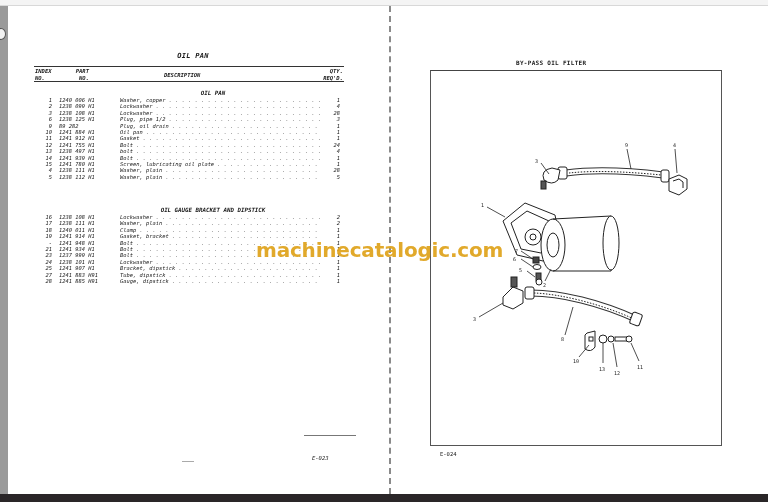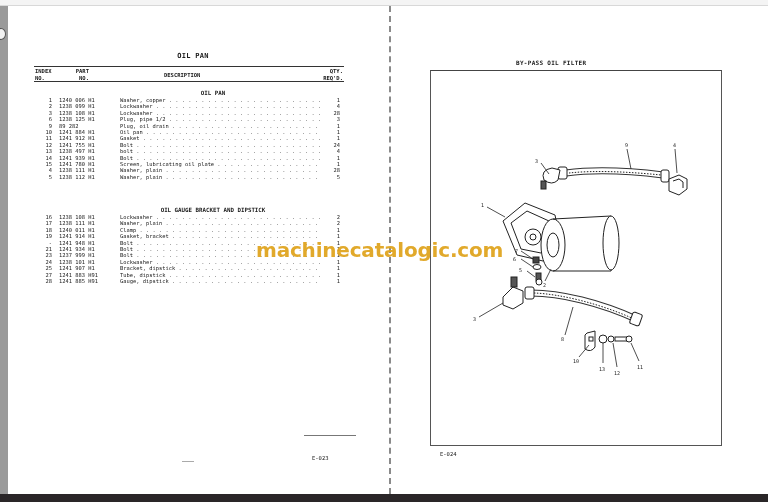--- a/index.html
+++ b/index.html
@@ -7,21 +7,21 @@
   body { position: relative; font-family: "DejaVu Sans Mono", monospace; color: #1a1a1a; }
 
   .topbar { position: absolute; left: 0; top: 0; width: 768px; height: 6px; background: #f4f4f4; border-bottom: 1px solid #d8d8d8; }
   .left-gutter { position: absolute; left: 0; top: 6px; width: 8px; height: 488px; background: #9a9a9a; }
   .gutter-knob { position: absolute; left: -4px; top: 22px; width: 10px; height: 12px; border-radius: 50%; background: #f2f2f2; border: 1px solid #555; }
   .bottombar { position: absolute; left: 0; top: 494px; width: 768px; height: 8px; background: #2a2628; }
 
   .page-divider { position: absolute; left: 389px; top: 6px; height: 488px; border-left: 2px dashed #8a8a8a; }
 
   
-  .left-page { position: absolute; left: 8px; top: 6px; width: 380px; height: 488px; }
+  .left-page { position: absolute; left: 8px; top: 6px; width: 380px; height: 488px; font-style: italic; }
   .lp-title { position: absolute; left: 0; width: 370px; top: 46px; text-align: center; font-size: 7px; font-weight: bold; letter-spacing: 0.3px; }
   .hdr { position: absolute; left: 26px; top: 60px; width: 310px; height: 16px; border-top: 1px solid #333; border-bottom: 1px solid #333; font-size: 5.5px; font-weight: bold; line-height: 6.5px; }
   .hdr .h-index { position: absolute; left: 1px; top: 1px; }
   .hdr .h-part { position: absolute; left: 31px; top: 1px; text-align: right; width: 24px; }
   .hdr .h-desc { position: absolute; left: 130px; top: 5px; }
   .hdr .h-qty { position: absolute; right: 1px; top: 1px; text-align: right; }
 
   .section-title { position: absolute; left: 100px; width: 210px; text-align: center; font-size: 5.8px; font-weight: bold; }
   .rows { position: absolute; left: 26px; width: 310px; }
   .row { position: relative; height: 6.4px; font-size: 5.4px; line-height: 6.4px; white-space: nowrap; }

